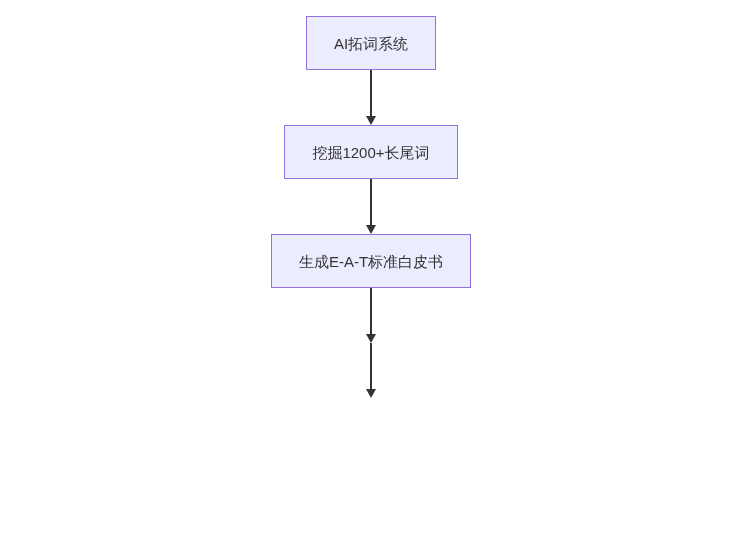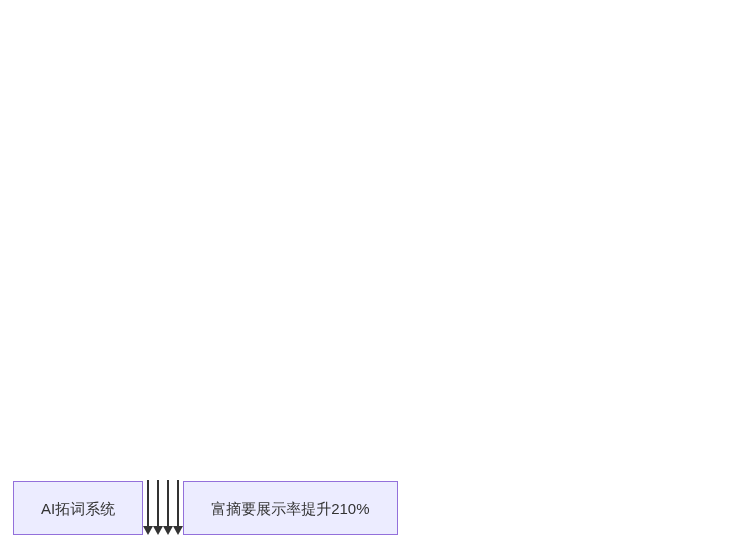--- a/index.html
+++ b/index.html
@@ -8,22 +8,22 @@
       background: #ffffff;
       font-family: "Liberation Sans", "DejaVu Sans", sans-serif;
     }
     .canvas {
       position: relative;
       width: 729px;
       height: 535px;
       background: #ffffff;
       box-sizing: border-box;
       display: flex;
-      flex-direction: row;
-      align-items: flex-end;
+      flex-direction: column;
+      align-items: center;
       padding-top: 16px;
       padding-left: 13px; 
       overflow: hidden;
     }
     .flow-node {
       background: #ECECFF;
       border: 1px solid #9370DB;
       color: #333333;
       font-size: 15px;
       line-height: 1;
@@ -62,35 +62,38 @@
 
   <div class="flow-node">
     <span>AI拓词系统</span>
   </div>
 
   <div class="flow-arrow">
     <div class="shaft"></div>
     <div class="head"></div>
   </div>
 
+  <div class="flow-node">
+    <span>挖掘1200+长尾词</span>
+  </div>
+
+  <div class="flow-arrow">
+    <div class="shaft"></div>
+    <div class="head"></div>
+  </div>
+
+  <div class="flow-node">
+    <span>生成E-A-T标准白皮书</span>
+  </div>
 
   <div class="flow-arrow">
     <div class="shaft"></div>
     <div class="head"></div>
   </div>
 
 
   <div class="flow-arrow">
     <div class="shaft"></div>
     <div class="head"></div>
   </div>
 
 
-  <div class="flow-arrow">
-    <div class="shaft"></div>
-    <div class="head"></div>
-  </div>
-
-  <div class="flow-node">
-    <span>富摘要展示率提升210%</span>
-  </div>
-
 </div>
 
 </body></html>

